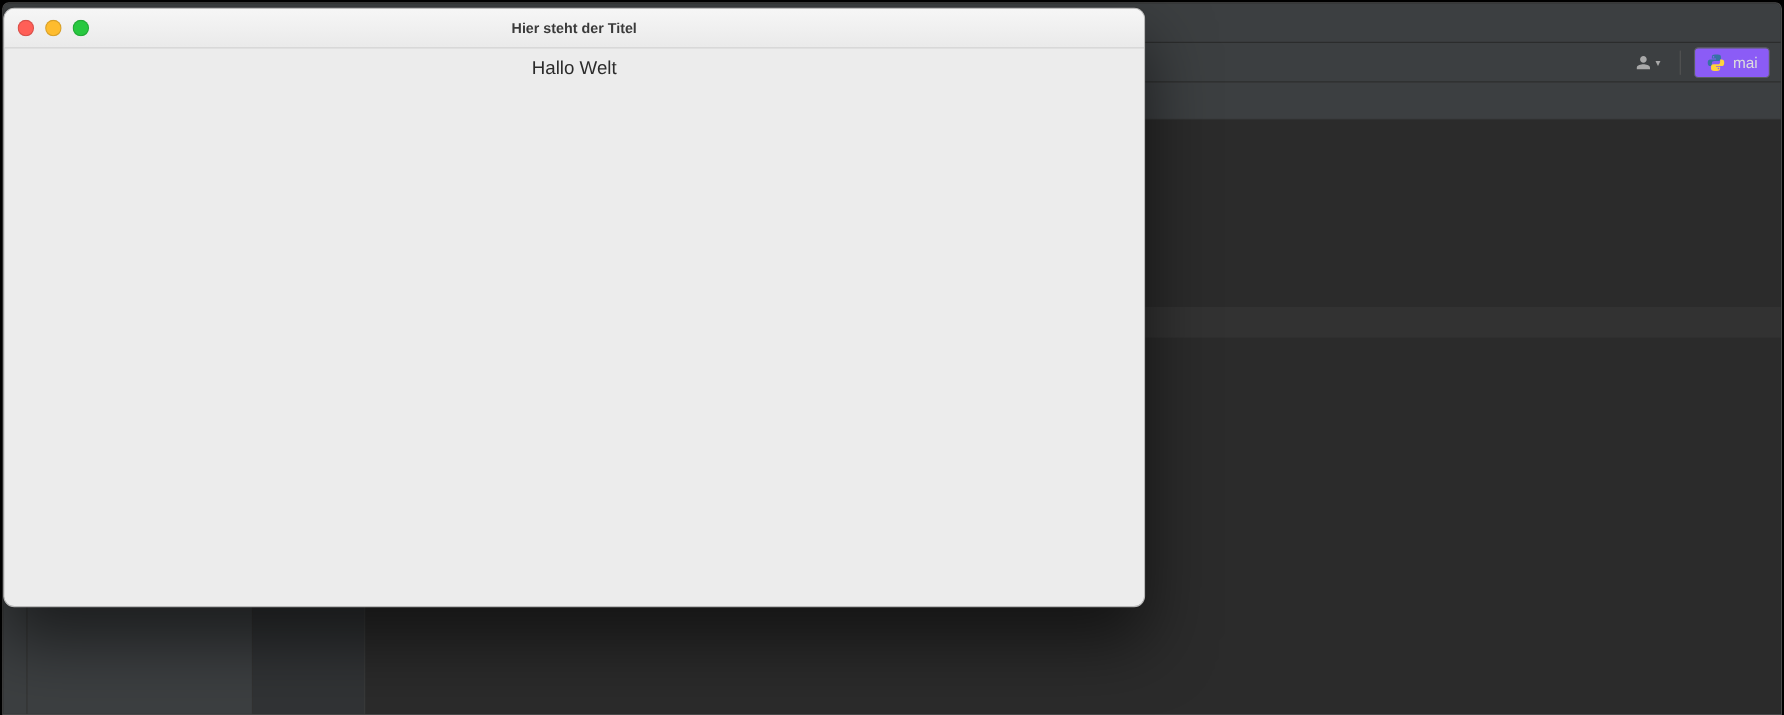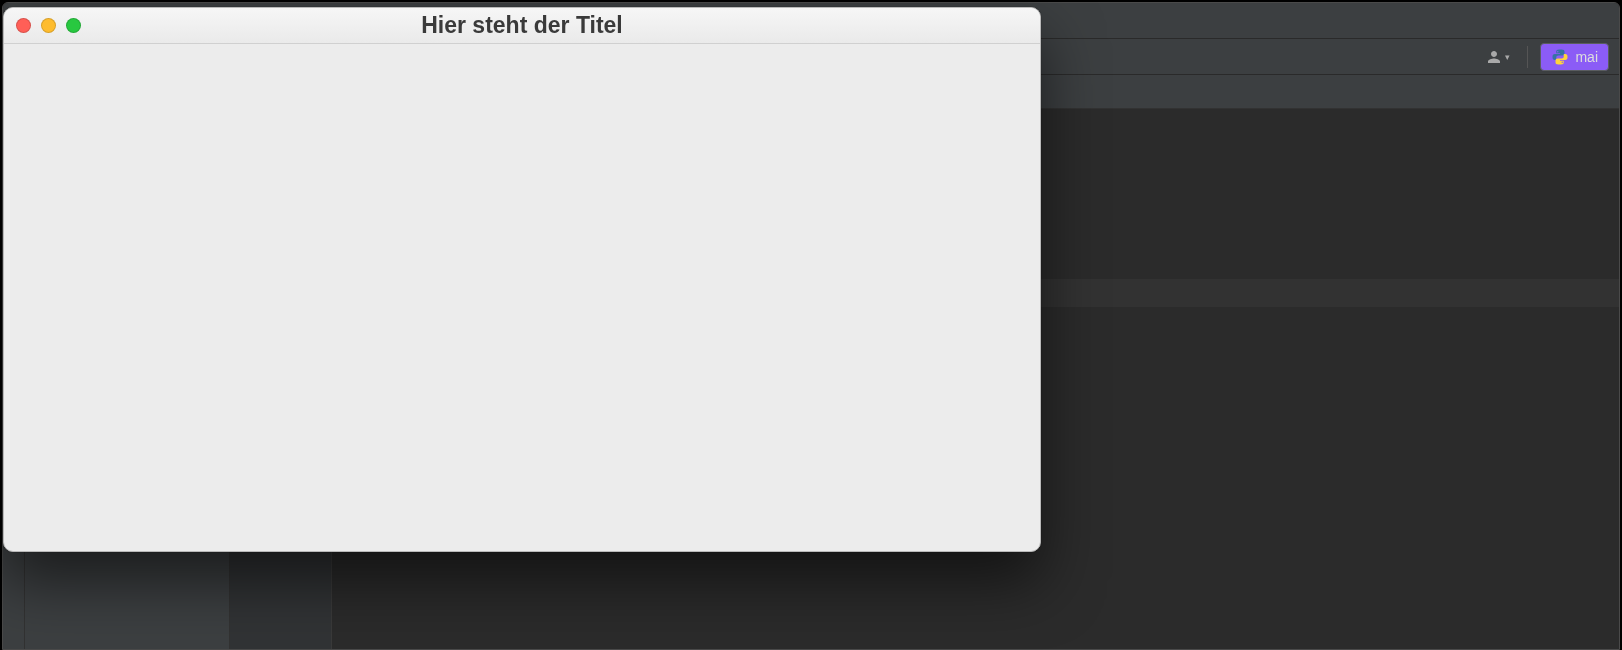--- a/index.html
+++ b/index.html
@@ -157,21 +157,21 @@
       border: 0.5px solid rgba(0,0,0,0.15);
     }
     .dot.red    { background: #ff5f57; }
     .dot.yellow { background: #febc2e; }
     .dot.green  { background: #28c840; }
     .titlebar-title {
       position: absolute;
       left: 0; right: 0;
       text-align: center;
       font-weight: 700;
-      font-size: 23px;
+      font-size: 13px;
       color: #3a3a3a;
       pointer-events: none;
     }
     .window-body {
       padding-top: 8px;
       text-align: center;
     }
     .window-body .label {
       font-size: 17px;
       color: #2b2b2b;
@@ -217,13 +217,16 @@
 
 <div class="app-window">
   <div class="titlebar">
     <div class="traffic-lights">
       <div class="dot red"></div>
       <div class="dot yellow"></div>
       <div class="dot green"></div>
     </div>
     <div class="titlebar-title">Hier steht der Titel</div>
   </div>
+  <div class="window-body">
+    <span class="label">Hallo Welt</span>
+  </div>
 </div>
 
 </body></html>

